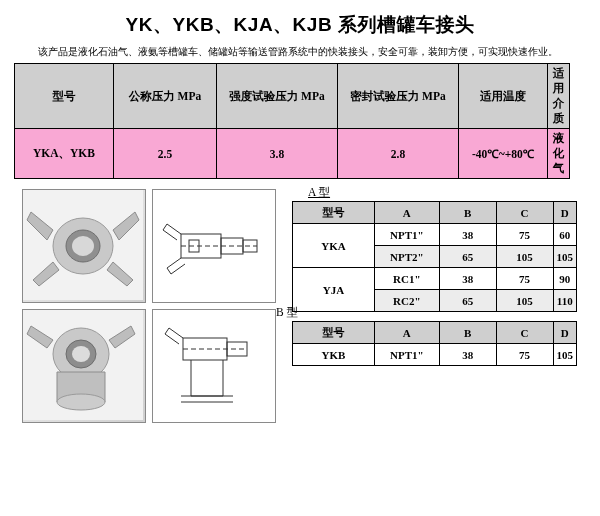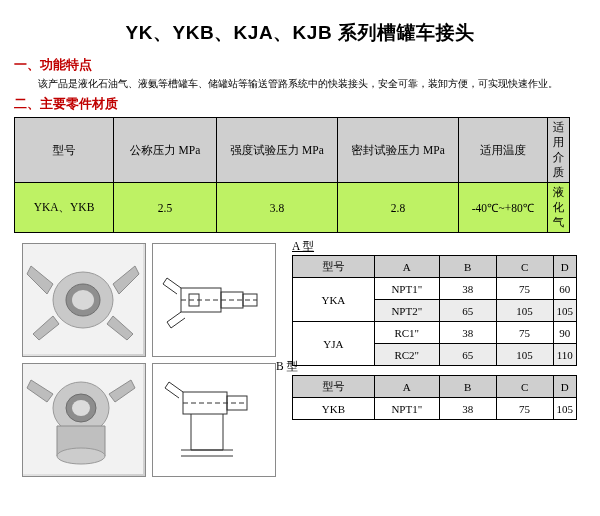--- a/index.html
+++ b/index.html
@@ -18,21 +18,21 @@
   .page {
     position: relative;
     width: 600px;
     height: 516px;
   }
   .title {
     text-align: center;
     font-size: 19px;
     font-weight: bold;
     letter-spacing: 0.5px;
-    padding-top: 20px;
+    padding-top: 12px;
     padding-bottom: 6px;
     font-family: "Liberation Sans", sans-serif;
   }
   .section-head {
     color: #c00000;
     font-weight: bold;
     font-size: 13px;
     margin: 4px 0 2px 14px;
     font-family: "Liberation Sans", sans-serif;
   }
@@ -51,38 +51,38 @@
     white-space: pre;
   }
   table.grid {
     border-collapse: collapse;
     font-size: 11.5px;
     font-family: "Liberation Serif", serif;
   }
   table.grid td, table.grid th {
     border: 1px solid #000000;
     text-align: center;
-    font-weight: normal;
+    font-weight: bold;
     padding: 2px 3px;
   }
   
   .perf-wrap {
     margin: 4px 0 0 14px;
   }
   table.perf {
     width: 556px;
   }
   table.perf thead td {
     background: #cfcfcf;
     height: 19px;
     font-size: 11.5px;
   }
   table.perf tbody td {
     height: 22px;
-    background: #bef264;
+    background: #f9a8d4;
   }
   table.perf tbody tr.alt td {
     background: #ececec;
   }
   
   .dims-area {
     position: relative;
     margin-top: 6px;
     height: 250px;
   }
@@ -123,24 +123,22 @@
   }
   svg { display:block; }
 </style>
 </head>
 <body>
 
 <div class="page">
 
   <div class="title">YK、YKB、KJA、KJB 系列槽罐车接头</div>
 
-  <div class="section-head">一、功能特点</div>
   <div class="para para-indent">该产品是液化石油气、液氨等槽罐车、储罐站等输送管路系统中的快装接头，安全可靠，装卸方便，可实现快速作业。</div>
 
-  <div class="section-head">二、主要零件材质</div>
 
 
   <div class="perf-wrap">
     <table class="grid perf">
       <thead>
         <tr>
           <td style="width:92px">型号</td>
           <td style="width:96px">公称压力 MPa</td>
           <td style="width:114px">强度试验压力 MPa</td>
           <td style="width:114px">密封试验压力 MPa</td>
@@ -185,21 +183,21 @@
           <rect x="68" y="48" width="22" height="16"></rect>
           <rect x="90" y="50" width="14" height="12"></rect>
           <path d="M28 44 L14 34 L10 40 L24 50"></path>
           <path d="M28 68 L14 78 L18 84 L32 74"></path>
           <line x1="28" y1="56" x2="104" y2="56" stroke-dasharray="5 3"></line>
           <rect x="36" y="50" width="10" height="12"></rect>
         </g>
       </svg>
     </div>
 
-    <div class="type-label" style="position:absolute; left:292px; top:0px;text-decoration:underline;">A 型</div>
+    <div class="type-label" style="position:absolute; left:308px; top:0px;text-decoration:underline;">A 型</div>
     <table class="grid dim" style="position:absolute; left:292px; top:16px;">
       <thead>
         <tr>
           <td style="width:75px">型号</td>
           <td style="width:58px">A</td>
           <td style="width:50px">B</td>
           <td style="width:50px">C</td>
           <td>D</td>
         </tr>
       </thead>

